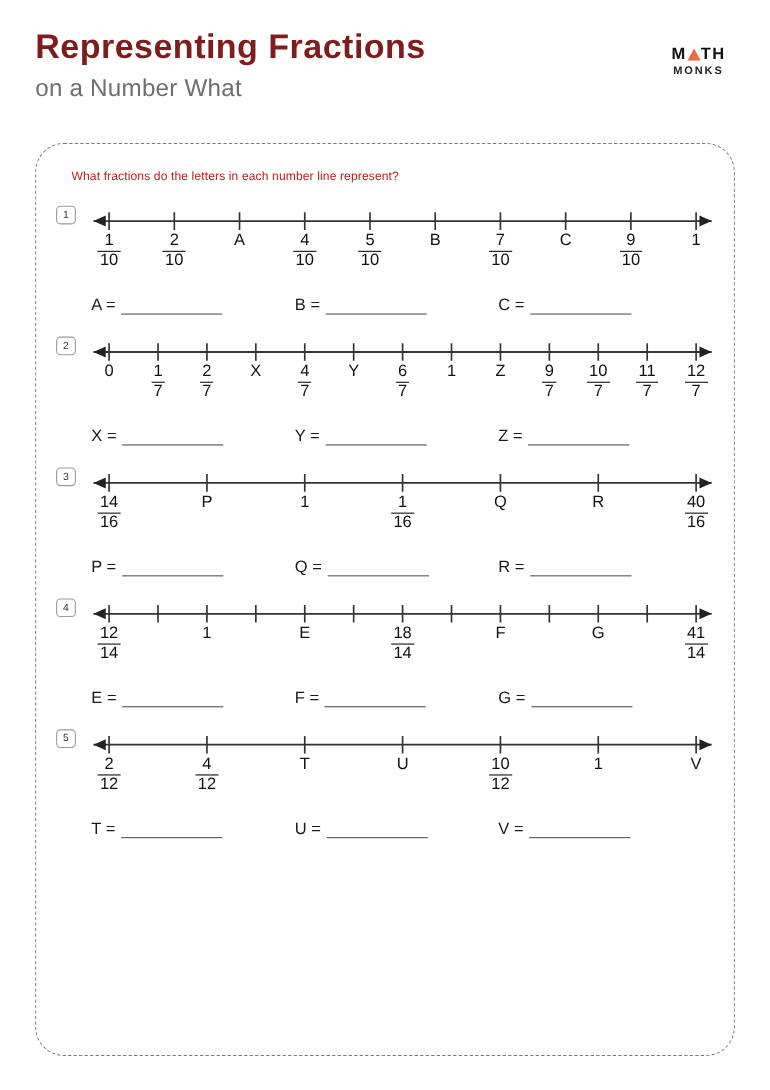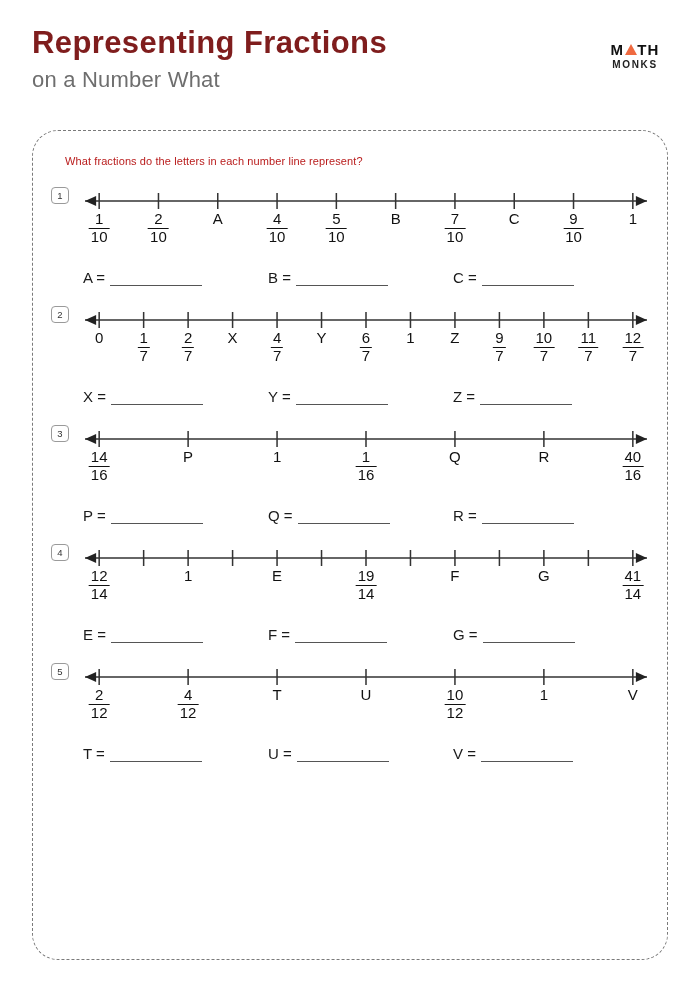--- a/index.html
+++ b/index.html
@@ -362,21 +362,21 @@
               <line x1="412.00" y1="2" x2="412.00" y2="18" stroke="#333" stroke-width="1.5"></line>
               <line x1="456.00" y1="2" x2="456.00" y2="18" stroke="#333" stroke-width="1.5"></line>
               <line x1="500.00" y1="2" x2="500.00" y2="18" stroke="#333" stroke-width="1.5"></line>
               <line x1="544.00" y1="2" x2="544.00" y2="18" stroke="#333" stroke-width="1.5"></line>
             </svg>
           </div>
           <div class="labels">
             <div class="lbl" style="left: 2.857%;"><span class="frac"><span class="num">12</span><span class="den">14</span></span></div>
             <div class="lbl" style="left: 18.571%;">1</div>
             <div class="lbl" style="left: 34.286%;">E</div>
-            <div class="lbl" style="left: 50%;"><span class="frac"><span class="num">19</span><span class="den">14</span></span></div>
+            <div class="lbl" style="left: 50%;"><span class="frac"><span class="num">18</span><span class="den">14</span></span></div>
             <div class="lbl" style="left: 65.714%;">F</div>
             <div class="lbl" style="left: 81.429%;">G</div>
             <div class="lbl" style="left: 97.143%;"><span class="frac"><span class="num">41</span><span class="den">14</span></span></div>
           </div>
         </div>
         <div class="answers">
           <div class="ans">
             <span class="ltr">E =</span>
             <span class="blank"></span>
           </div>

